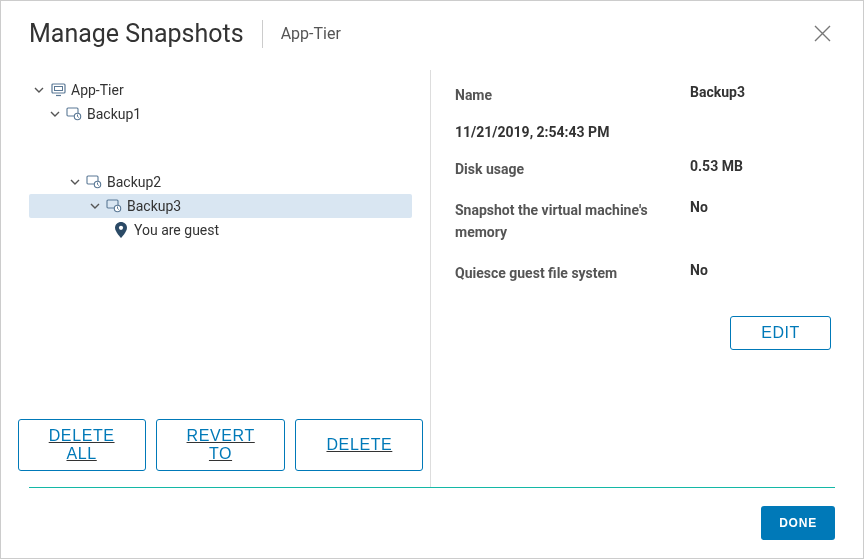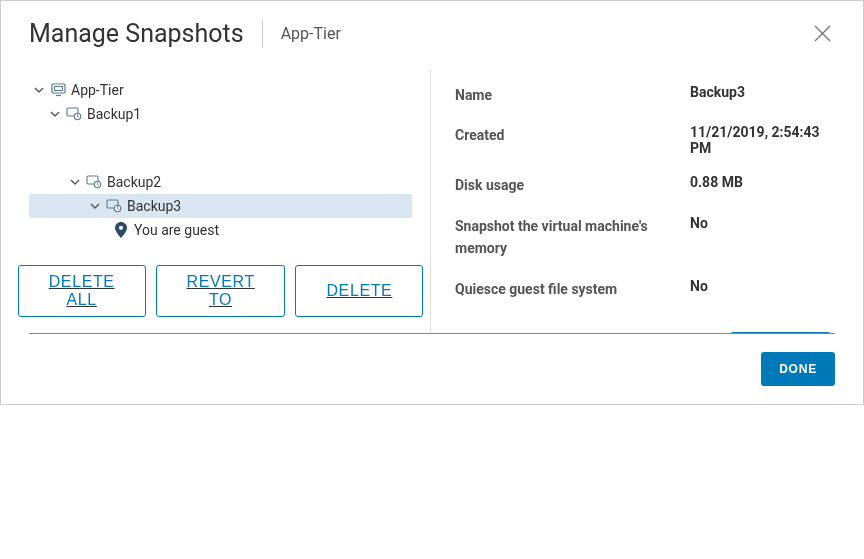--- a/index.html
+++ b/index.html
@@ -4,21 +4,21 @@
 <style>
   * { box-sizing: border-box; margin: 0; padding: 0; }
   body {
     font-family: -apple-system, BlinkMacSystemFont, "Segoe UI", Roboto, Helvetica, Arial, sans-serif;
     font-size: 14px;
     color: #333;
     background: #fff;
   }
   .dialog {
     width: 864px;
-    height: 405px;
+    height: 559px;
     border: 1px solid #ccc;
     position: relative;
     display: flex;
     flex-direction: column;
   }
   .header {
     display: flex;
     align-items: center;
     padding: 18px 28px 22px 28px;
   }
@@ -260,26 +260,25 @@
         <button class="btn-outline">DELETE</button>
       </div>
     </div>
 
     <div class="right-pane">
       <div class="detail-row">
         <div class="detail-label">Name</div>
         <div class="detail-value">Backup3</div>
       </div>
       <div class="detail-row">
-        <div class="detail-label">Created</div>
         <div class="detail-value">11/21/2019, 2:54:43 PM</div>
       </div>
       <div class="detail-row">
         <div class="detail-label">Disk usage</div>
-        <div class="detail-value">0.88 MB</div>
+        <div class="detail-value">0.53 MB</div>
       </div>
       <div class="detail-row">
         <div class="detail-label">Snapshot the virtual machine's memory</div>
         <div class="detail-value">No</div>
       </div>
       <div class="detail-row">
         <div class="detail-label">Quiesce guest file system</div>
         <div class="detail-value">No</div>
       </div>
       <div class="edit-row">

